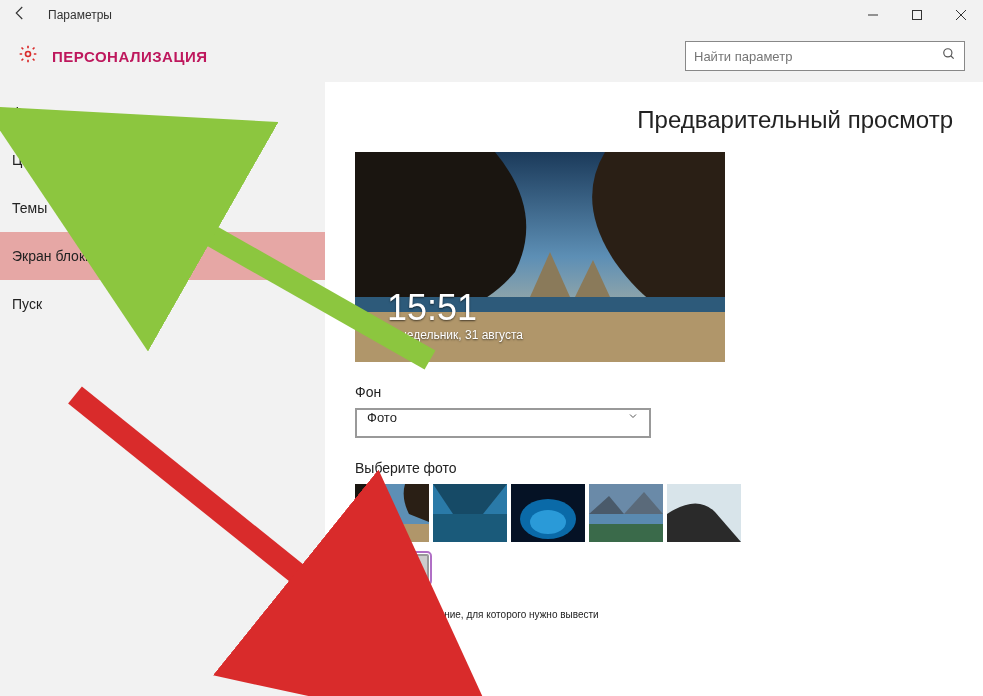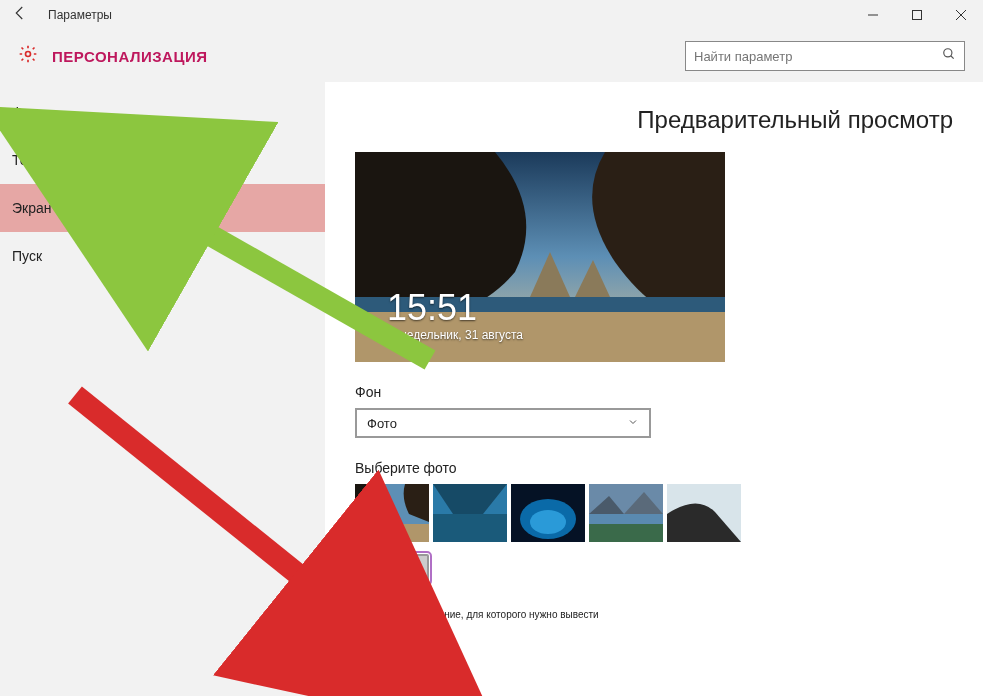--- a/index.html
+++ b/index.html
@@ -30,21 +30,21 @@
 .content h1 { font-weight: 300; font-size: 24px; color: #222; margin-bottom: 18px; text-align: right; }
 
 .preview { width: 370px; height: 210px; position: relative; overflow: hidden; }
 .preview svg.bg { position: absolute; inset: 0; width: 100%; height: 100%; }
 .preview .overlay-text { position: absolute; left: 32px; bottom: 20px; color: #fff; text-shadow: 0 1px 2px rgba(0,0,0,.6); }
 .preview .overlay-text .time { font-size: 36px; font-weight: 300; line-height: 1; }
 .preview .overlay-text .date { font-size: 12px; margin-top: 2px; }
 
 .label { font-size: 14px; color: #222; margin-top: 22px; margin-bottom: 8px; }
 
-.dropdown { width: 296px; height: 30px; border: 2px solid #999; display: flex; align-items: center; padding: 0 10px; cursor: pointer; font-size: 13px; color: #222; justify-content: space-between; }
+.dropdown { width: 296px; height: 30px; border: 2px solid #999; display: flex; padding: 0 10px; cursor: pointer; font-size: 13px; color: #222; justify-content: space-between; }
 .dropdown .chev { color: #555; }
 
 .thumbs { display: flex; gap: 4px; }
 .thumbs .thumb { width: 74px; height: 58px; cursor: pointer; overflow: hidden; }
 .thumbs .thumb svg { width: 100%; height: 100%; display: block; }
 
 .browse { margin-top: 12px; padding: 5px 16px; border: 2px solid #999; background: #ccc; font-size: 13px; color: #222; cursor: pointer; outline: 2px solid #b06fc5; outline-offset: 1px; border-radius: 2px; display: inline-block; }
 
 .section-text { font-size: 10px; color: #222; margin-top: 26px; }
 
@@ -97,20 +97,23 @@
           <line x1="20" y1="20" x2="15" y2="15"></line>
         </svg>
     </span>
   </div>
 </div>
 
 <div class="body">
   <div class="sidebar">
     <div class="item">
         <span>Фон</span>
+      </div>
+    <div class="item">
+        <span>Цвета</span>
       </div>
     <div class="item">
         <span>Темы</span>
       </div>
     <div class="item selected">
         <span>Экран блокировки</span>
       </div>
     <div class="item">
         <span>Пуск</span>
       </div>

